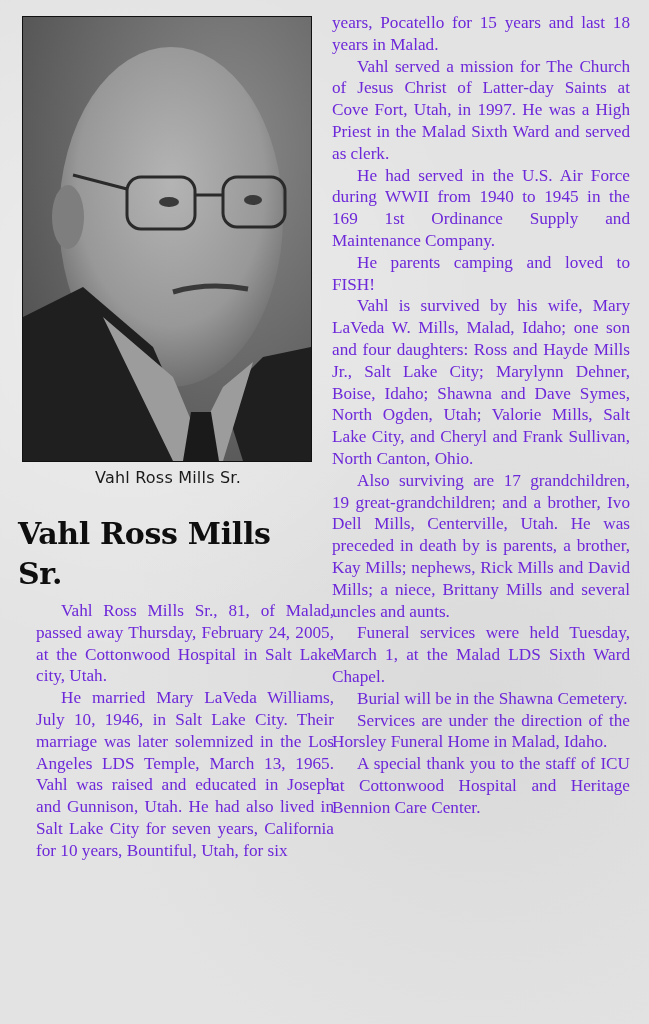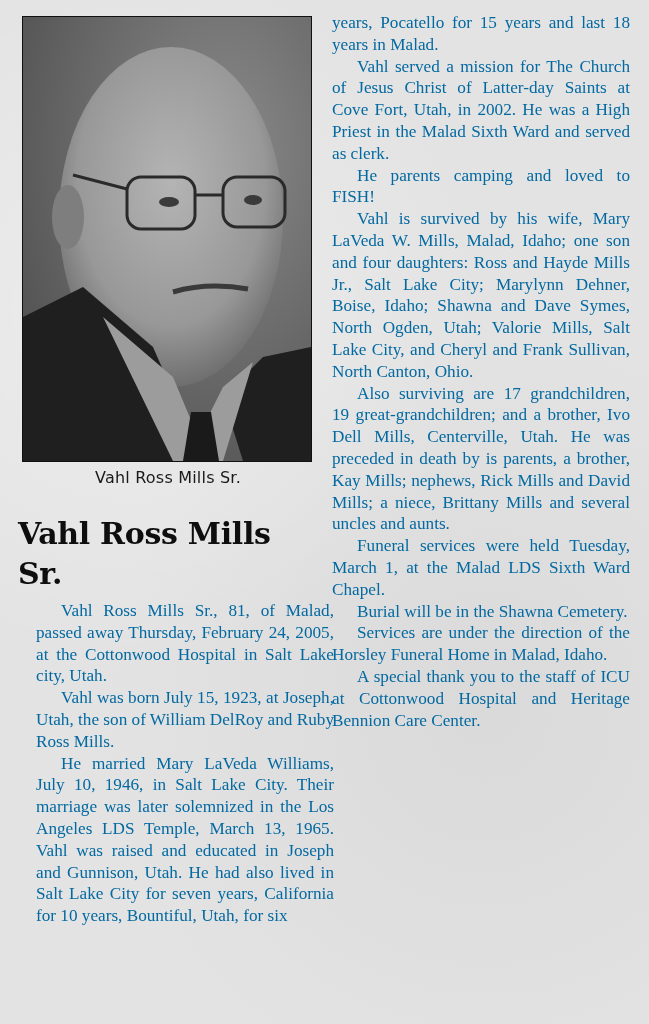--- a/index.html
+++ b/index.html
@@ -63,21 +63,21 @@
       font-weight: bold;
       font-size: 30px;
       line-height: 40px;
       color: #0e0e0e;
       letter-spacing: -0.3px;
     }
     .body-text {
       font-size: 17.2px;
       line-height: 21.8px;
       text-align: justify;
-      color: #0369a1;
+      color: #6d28d9;
     }
     .body-text p {
       margin: 0;
       text-indent: 25px;
     }
     .body-text p.cont {
       text-indent: 0;
     }
     .left-body {
       position: absolute;
@@ -130,29 +130,29 @@
 
       <path d="M 80 300 L 150 360 L 175 420 L 200 370 L 230 345 L 200 444 L 150 444 Z" fill="#9c9c9c"></path>
 
       <path d="M 168 395 L 188 395 L 196 444 L 160 444 Z" fill="#1a1a1a"></path>
     </svg>
   </div>
   <div class="caption">Vahl Ross Mills Sr.</div>
   <h1 class="headline" style="margin:0;">Vahl Ross Mills Sr.</h1>
   <div class="body-text left-body">
     <p>Vahl Ross Mills Sr., 81, of Malad, passed away Thursday, February 24, 2005, at the Cottonwood Hospital in Salt Lake city, Utah.</p>
-    <p>Vahl was born July 15, 1923, at Joseph, Utah, the son of William DelRoy and Ruby Ross Mills.</p>
     <p>He married Mary LaVeda Williams, July 10, 1946, in Salt Lake City. Their marriage was later solemnized in the Los Angeles LDS Temple, March 13, 1965. Vahl was raised and educated in Joseph and Gunnison, Utah. He had also lived in Salt Lake City for seven years, California for 10 years, Bountiful, Utah, for six</p>
   </div>
 </div>
 
 <div class="col-right">
   <div class="body-text right-body">
     <p class="cont">years, Pocatello for 15 years and last 18 years in Malad.</p>
-    <p>Vahl served a mission for The Church of Jesus Christ of Latter-day Saints at Cove Fort, Utah, in 2002. He was a High Priest in the Malad Sixth Ward and served as clerk.</p>
+    <p>Vahl served a mission for The Church of Jesus Christ of Latter-day Saints at Cove Fort, Utah, in 1997. He was a High Priest in the Malad Sixth Ward and served as clerk.</p>
+    <p>He had served in the U.S. Air Force during WWII from 1940 to 1945 in the 169 1st Ordinance Supply and Maintenance Company.</p>
     <p>He parents camping and loved to FISH!</p>
     <p>Vahl is survived by his wife, Mary LaVeda W. Mills, Malad, Idaho; one son and four daughters: Ross and Hayde Mills Jr., Salt Lake City; Marylynn Dehner, Boise, Idaho; Shawna and Dave Symes, North Ogden, Utah; Valorie Mills, Salt Lake City, and Cheryl and Frank Sullivan, North Canton, Ohio.</p>
     <p>Also surviving are 17 grandchildren, 19 great-grandchildren; and a brother, Ivo Dell Mills, Centerville, Utah. He was preceded in death by is parents, a brother, Kay Mills; nephews, Rick Mills and David Mills; a niece, Brittany Mills and several uncles and aunts.</p>
     <p>Funeral services were held Tuesday, March 1, at the Malad LDS Sixth Ward Chapel.</p>
     <p>Burial will be in the Shawna Cemetery.</p>
     <p>Services are under the direction of the Horsley Funeral Home in Malad, Idaho.</p>
     <p>A special thank you to the staff of ICU at Cottonwood Hospital and Heritage Bennion Care Center.</p>
   </div>
 </div>
 

